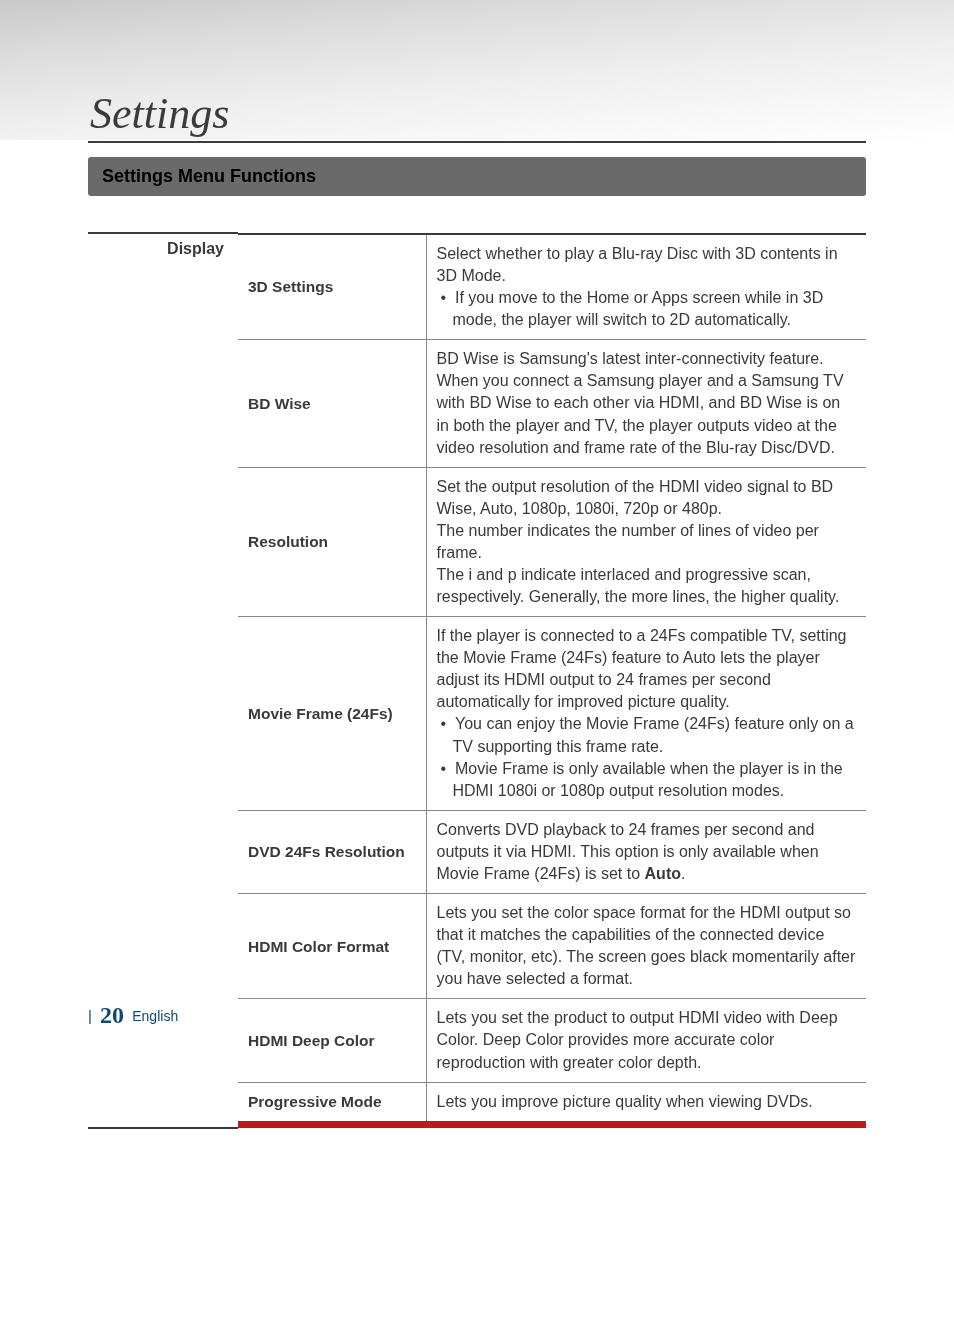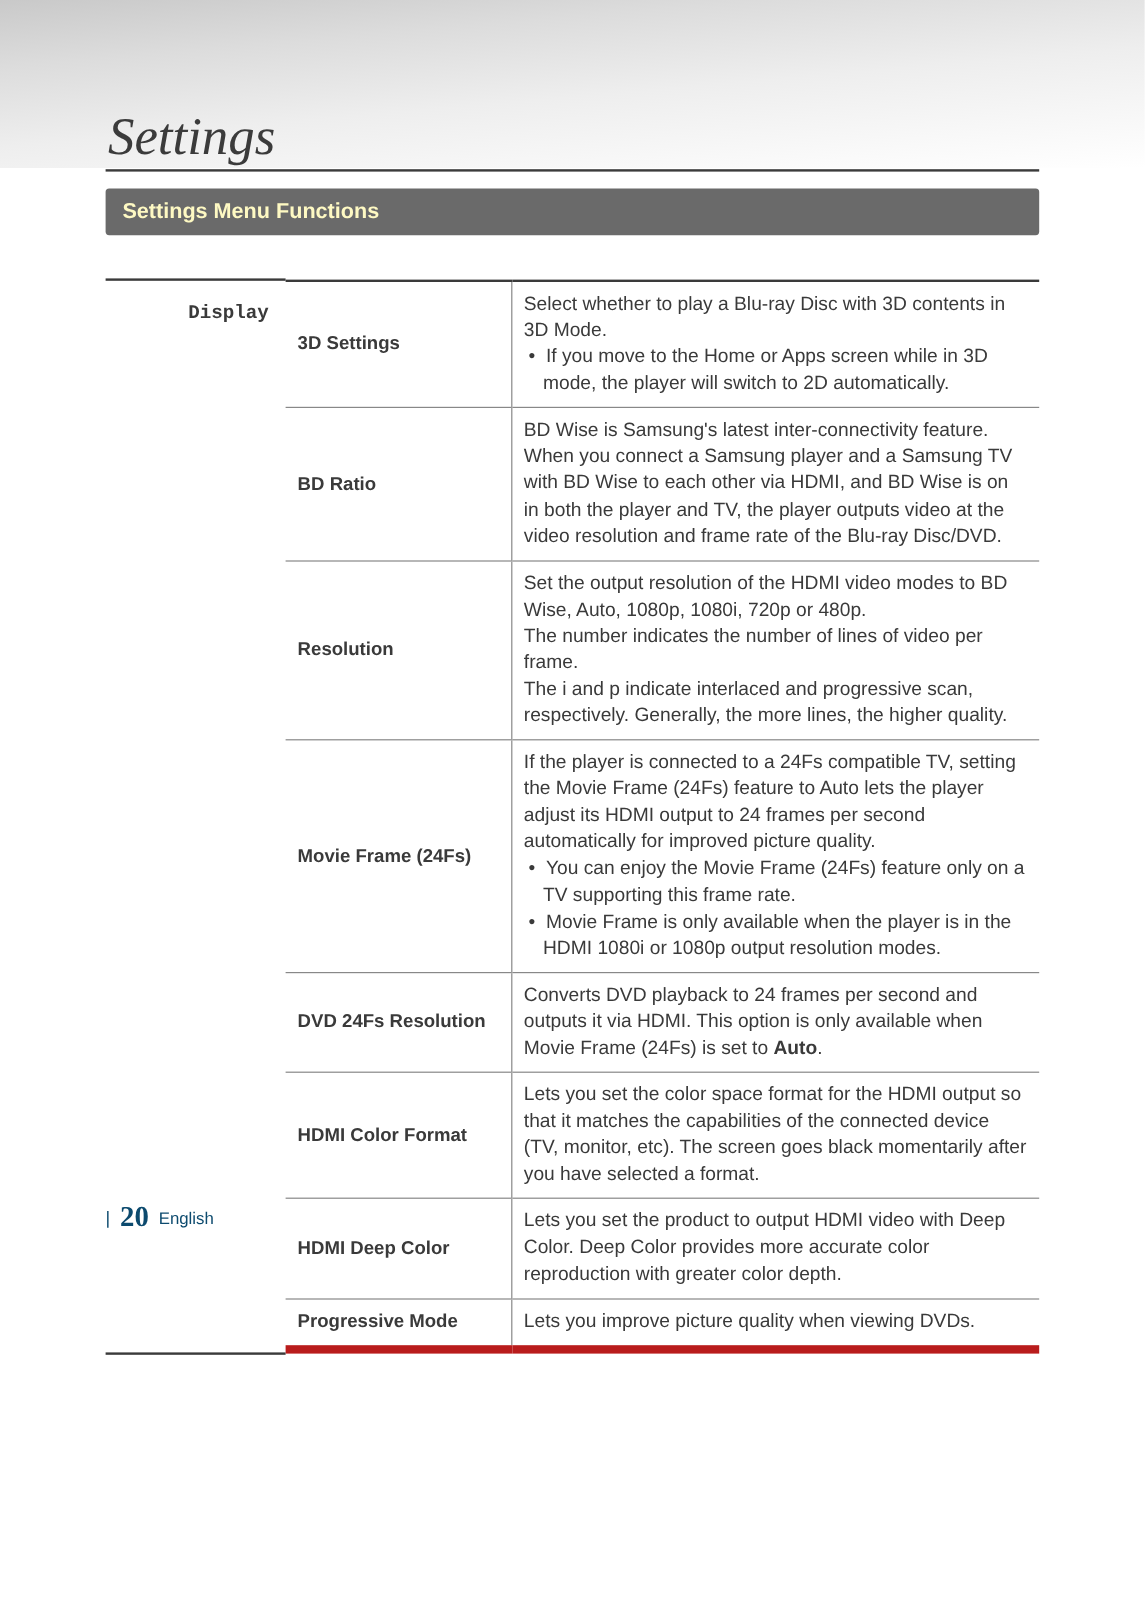--- a/index.html
+++ b/index.html
@@ -41,21 +41,21 @@
     color: #3b3b3b;
     letter-spacing: 0px;
     margin-bottom: 2px;
     border-bottom: 2px solid #3b3b3b;
     padding-bottom: 2px;
     padding-left: 2px;
   }
   .section-bar {
     margin-top: 14px;
     background: #6a6a6a;
-    color: #fef9c3;
+    color: #000000;
     font-weight: bold;
     font-size: 18px;
     padding: 9px 14px;
     border-radius: 3px;
   }
   .table-wrap {
     margin-top: 36px;
     width: 100%;
   }
   table.settings {
@@ -65,25 +65,24 @@
   table.settings > tbody > tr > td {
     vertical-align: top;
     font-size: 16px;
     line-height: 1.38;
     color: #3a3a3a;
   }
   .cat-cell {
     width: 150px;
     text-align: right;
     font-weight: bold;
-    padding: 16px 14px 0 0;
+    padding: 4px 14px 0 0;
     font-size: 17px;
     border-top: 2px solid #3a3a3a;
     border-bottom: 2px solid #3a3a3a;
-    font-family: Liberation Mono, monospace;
   }
   .inner-table {
     width: 100%;
     border-collapse: collapse;
   }
   .inner-table td {
     border-top: 1px solid #888;
     padding: 8px 10px 8px 10px;
     vertical-align: middle;
   }
@@ -159,28 +158,28 @@
                   <tr>
                     <td class="name-cell">3D Settings</td>
                     <td class="desc-cell">
                       <span>Select whether to play a Blu-ray Disc with 3D contents in 3D Mode.</span>
                       <span class="bullet">•&nbsp;&nbsp;<span>If you move to the Home or Apps screen while in 3D mode, the player will switch to 2D automatically.</span></span>
                     </td>
                   </tr>
 
 
                   <tr>
-                    <td class="name-cell">BD Ratio</td>
+                    <td class="name-cell">BD Wise</td>
                     <td class="desc-cell">BD Wise is Samsung's latest inter-connectivity feature. When you connect a Samsung player and a Samsung TV with BD Wise to each other via HDMI, and BD Wise is on in both the player and TV, the player outputs video at the video resolution and frame rate of the Blu-ray Disc/DVD.</td>
                   </tr>
 
                   <tr>
                     <td class="name-cell">Resolution</td>
                     <td class="desc-cell">
-                      <span>Set the output resolution of the HDMI video modes to BD Wise, Auto, 1080p, 1080i, 720p or 480p.</span><br>
+                      <span>Set the output resolution of the HDMI video signal to BD Wise, Auto, 1080p, 1080i, 720p or 480p.</span><br>
                       <span>The number indicates the number of lines of video per frame.</span><br>
                       <span>The i and p indicate interlaced and progressive scan, respectively. Generally, the more lines, the higher quality.</span>
                     </td>
                   </tr>
 
                   <tr>
                     <td class="name-cell">Movie Frame (24Fs)</td>
                     <td class="desc-cell">
                       <span>If the player is connected to a 24Fs compatible TV, setting the Movie Frame (24Fs) feature to Auto lets the player adjust its HDMI output to 24 frames per second automatically for improved picture quality.</span>
                       <span class="bullet">•&nbsp;&nbsp;<span>You can enjoy the Movie Frame (24Fs) feature only on a TV supporting this frame rate.</span></span>

